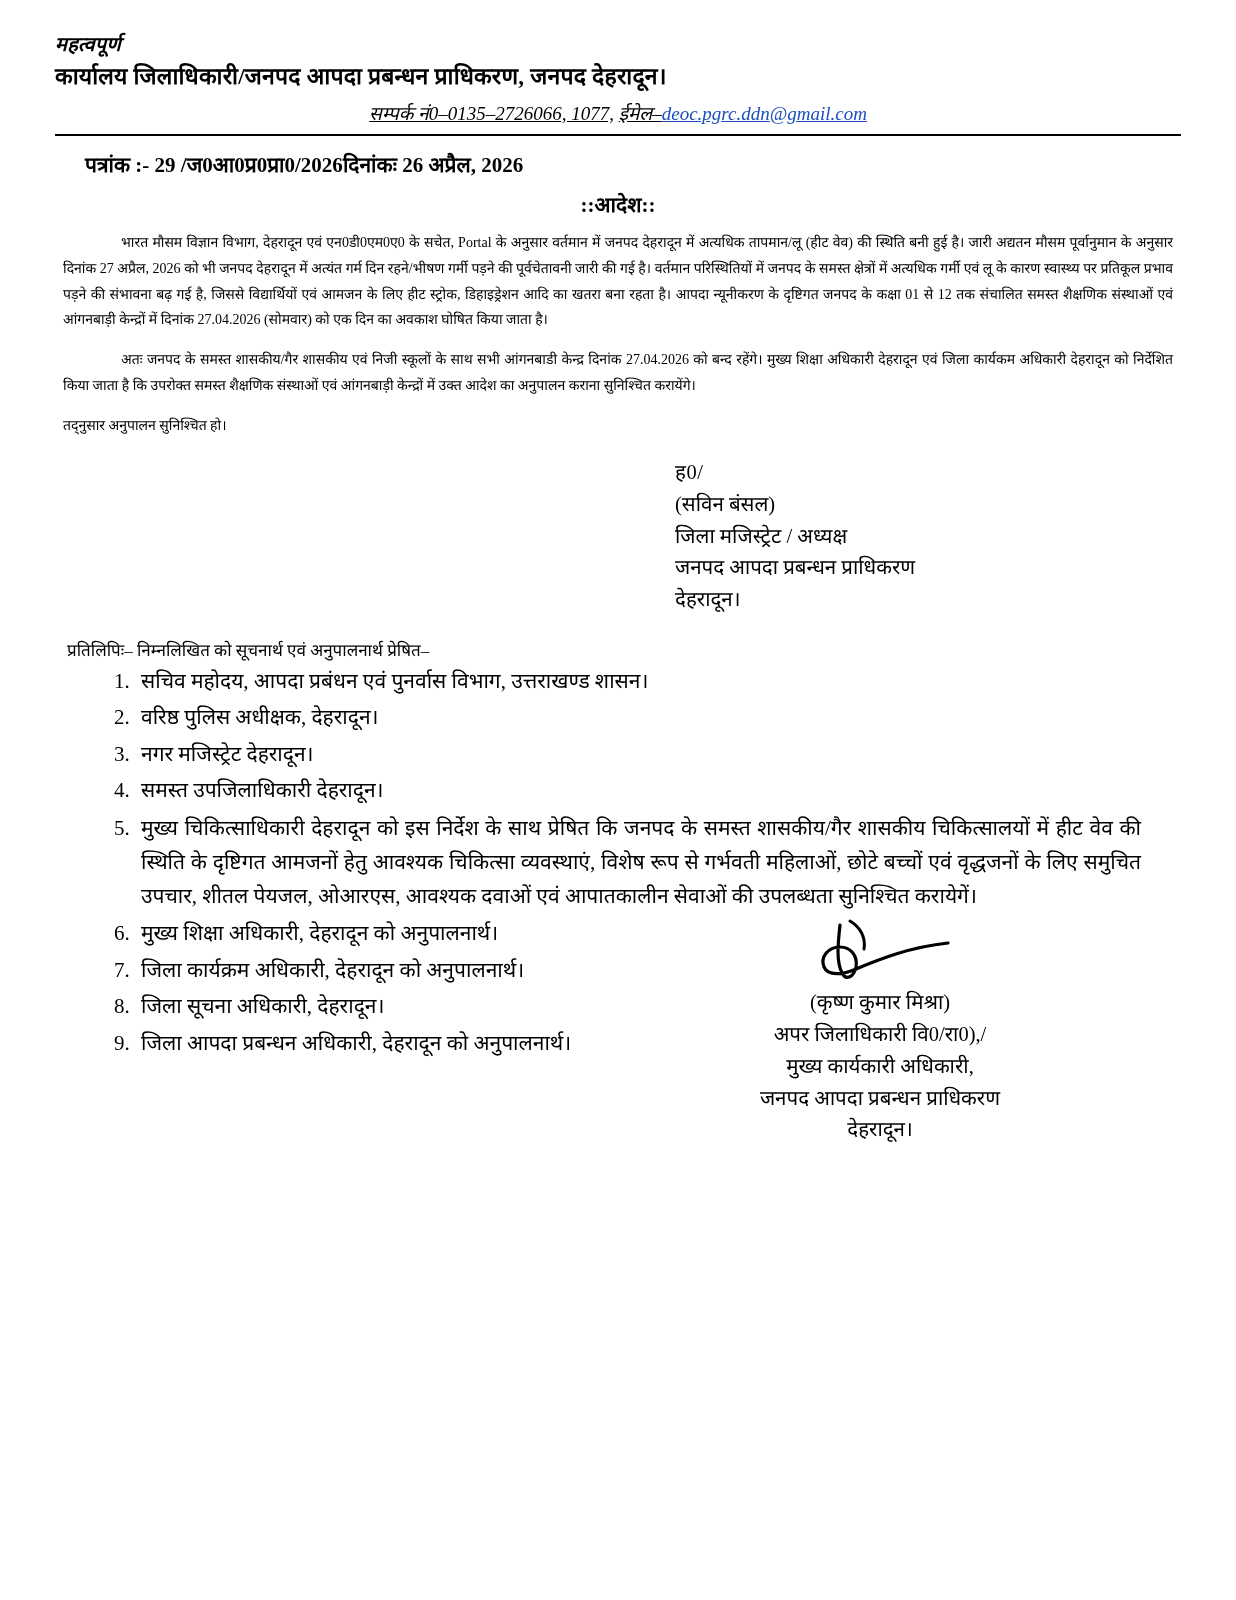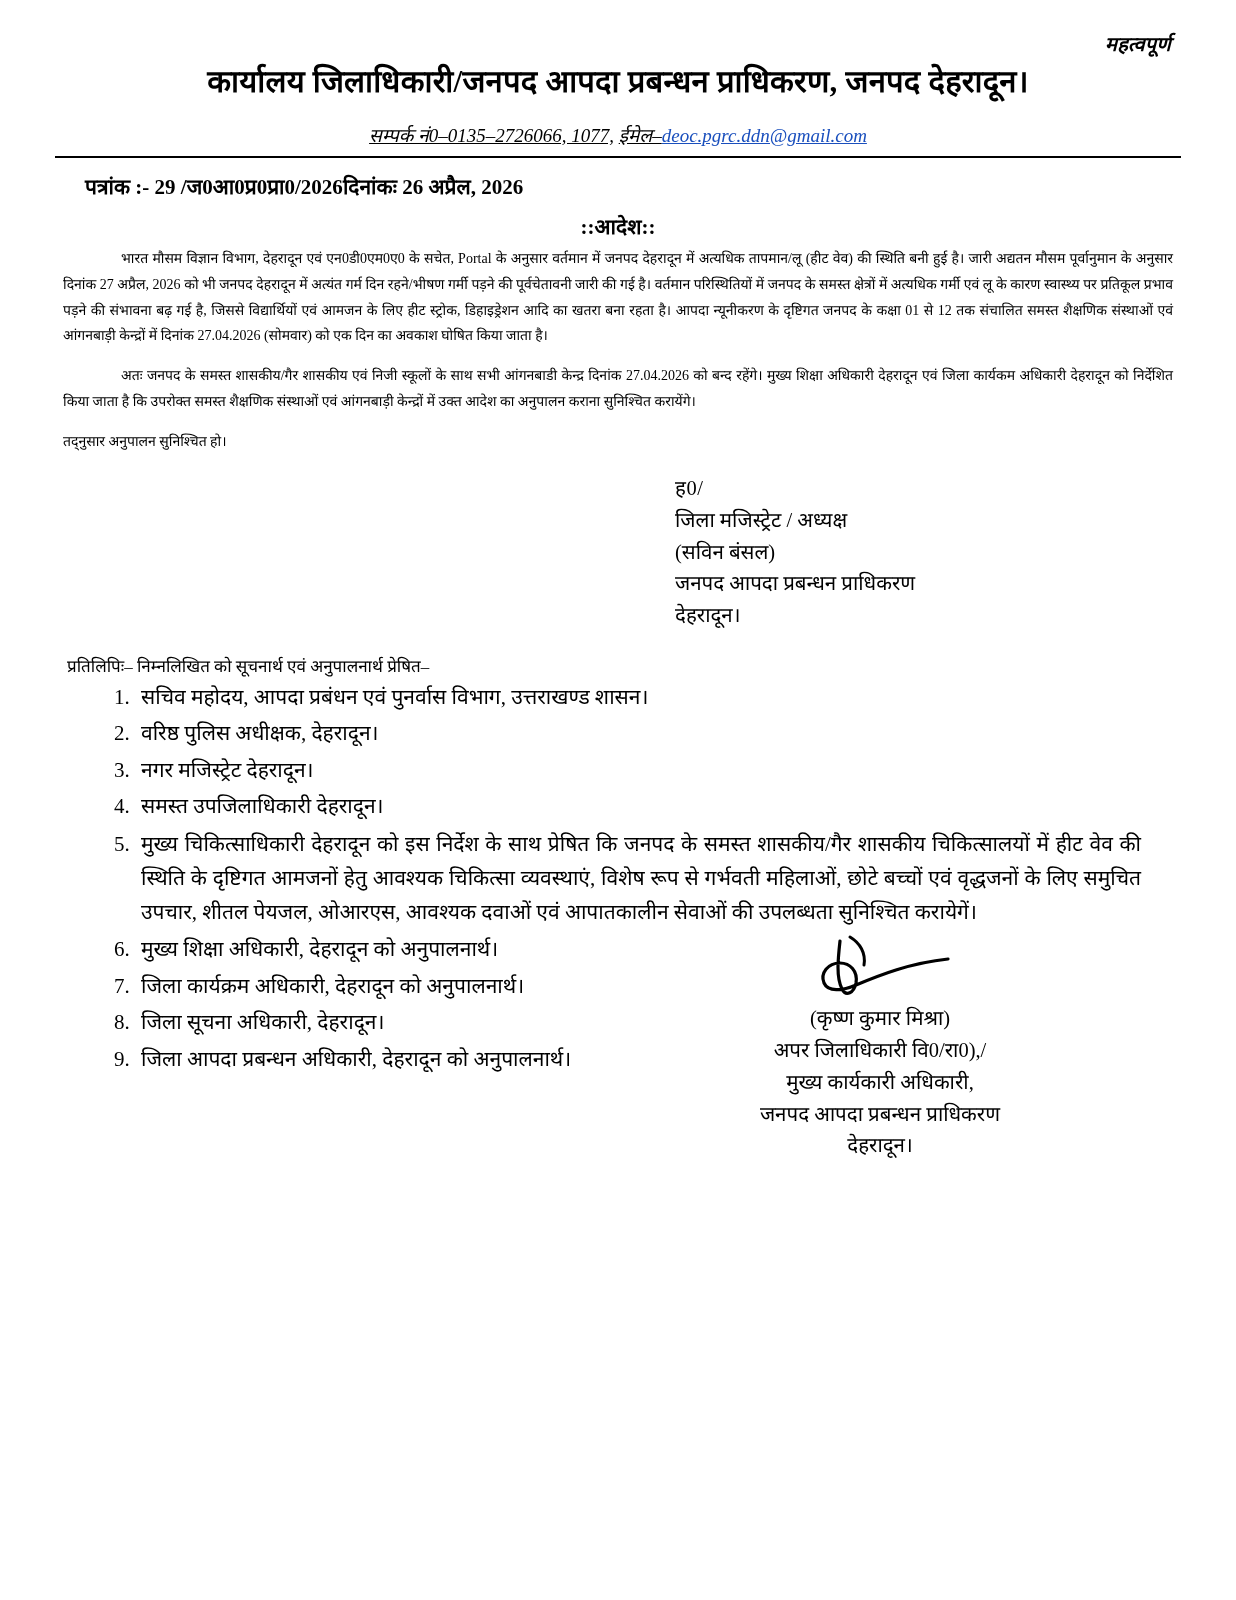--- a/index.html
+++ b/index.html
@@ -17,35 +17,35 @@
   .page {
     width: 1236px;
     min-height: 1600px;
     box-sizing: border-box;
     padding: 30px 55px 20px 55px;
     position: relative;
   }
 
   
   .important-tag {
-    text-align: right;
+    text-align: left;
     font-size: 20px;
     font-weight: bold;
     font-style: italic;
     padding-right: 10px;
     margin-bottom: 6px;
     letter-spacing: 0.2px;
   }
   .office-title {
-    text-align: center;
-    font-size: 31px;
+    text-align: left;
+    font-size: 23px;
     font-weight: bold;
     letter-spacing: 0.2px;
     line-height: 1.25;
-    margin-bottom: 20px;
+    margin-bottom: 8px;
   }
   .contact-line {
     text-align: center;
     font-size: 19px;
     font-style: italic;
     font-weight: normal;
     margin-bottom: 8px;
   }
   .contact-line .underline {
     text-decoration: underline;
@@ -68,21 +68,21 @@
     font-weight: bold;
     padding: 0 10px 0 30px;
     margin-bottom: 12px;
   }
   .meta-left, .meta-right { white-space: nowrap; }
 
   .order-heading {
     text-align: center;
     font-size: 21px;
     font-weight: bold;
-    margin-bottom: 6px;
+    margin-bottom: 12px;
   }
 
   
   .para {
     font-size: 14px;
     line-height: 1.85;
     text-align: justify;
     text-justify: inter-word;
     text-indent: 58px;
     margin: 0 0 14px 0;
@@ -163,22 +163,22 @@
   <div class="order-heading">::आदेश::</div>
 
   <p class="para">भारत मौसम विज्ञान विभाग, देहरादून एवं एन0डी0एम0ए0 के सचेत, Portal के अनुसार वर्तमान में जनपद देहरादून में अत्यधिक तापमान/लू (हीट वेव) की स्थिति बनी हुई है। जारी अद्यतन मौसम पूर्वानुमान के अनुसार दिनांक 27 अप्रैल, 2026 को भी जनपद देहरादून में अत्यंत गर्म दिन रहने/भीषण गर्मी पड़ने की पूर्वचेतावनी जारी की गई है। वर्तमान परिस्थितियों में जनपद के समस्त क्षेत्रों में अत्यधिक गर्मी एवं लू के कारण स्वास्थ्य पर प्रतिकूल प्रभाव पड़ने की संभावना बढ़ गई है, जिससे विद्यार्थियों एवं आमजन के लिए हीट स्ट्रोक, डिहाइड्रेशन आदि का खतरा बना रहता है। आपदा न्यूनीकरण के दृष्टिगत जनपद के कक्षा 01 से 12 तक संचालित समस्त शैक्षणिक संस्थाओं एवं आंगनबाड़ी केन्द्रों में दिनांक 27.04.2026 (सोमवार) को एक दिन का अवकाश घोषित किया जाता है।</p>
 
   <p class="para">अतः जनपद के समस्त शासकीय/गैर शासकीय एवं निजी स्कूलों के साथ सभी आंगनबाडी केन्द्र दिनांक 27.04.2026 को बन्द रहेंगे। मुख्य शिक्षा अधिकारी देहरादून एवं जिला कार्यकम अधिकारी देहरादून को निर्देशित किया जाता है कि उपरोक्त समस्त शैक्षणिक संस्थाओं एवं आंगनबाड़ी केन्द्रों में उक्त आदेश का अनुपालन कराना सुनिश्चित करायेंगे।</p>
 
   <p class="para no-indent">तद्नुसार अनुपालन सुनिश्चित हो।</p>
 
   <div class="sig-block">
     <div class="ho">ह0/</div>
+    <div>(सविन बंसल)</div>
     <div>जिला मजिस्ट्रेट / अध्यक्ष</div>
-    <div>(सविन बंसल)</div>
     <div>जनपद आपदा प्रबन्धन प्राधिकरण</div>
     <div>देहरादून।</div>
   </div>
 
   <div class="copy-head">प्रतिलिपिः– निम्नलिखित को सूचनार्थ एवं अनुपालनार्थ प्रेषित–</div>
 
   <ol class="copy-list">
     <li>सचिव महोदय, आपदा प्रबंधन एवं पुनर्वास विभाग, उत्तराखण्ड शासन।</li>
     <li>वरिष्ठ पुलिस अधीक्षक, देहरादून।</li>
     <li>नगर मजिस्ट्रेट देहरादून।</li>

